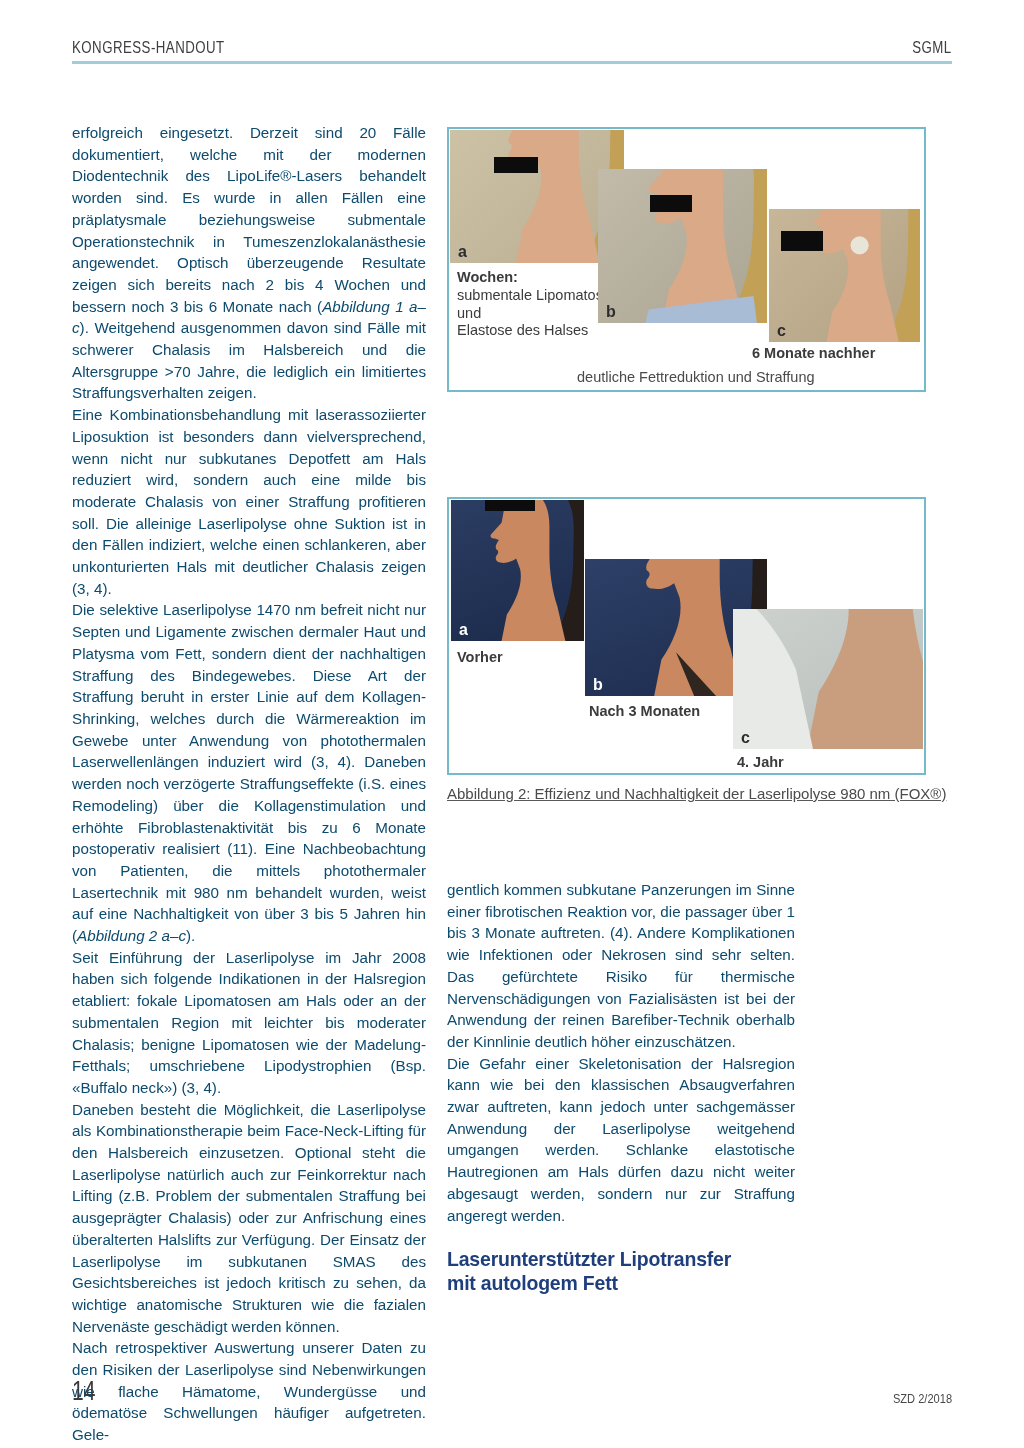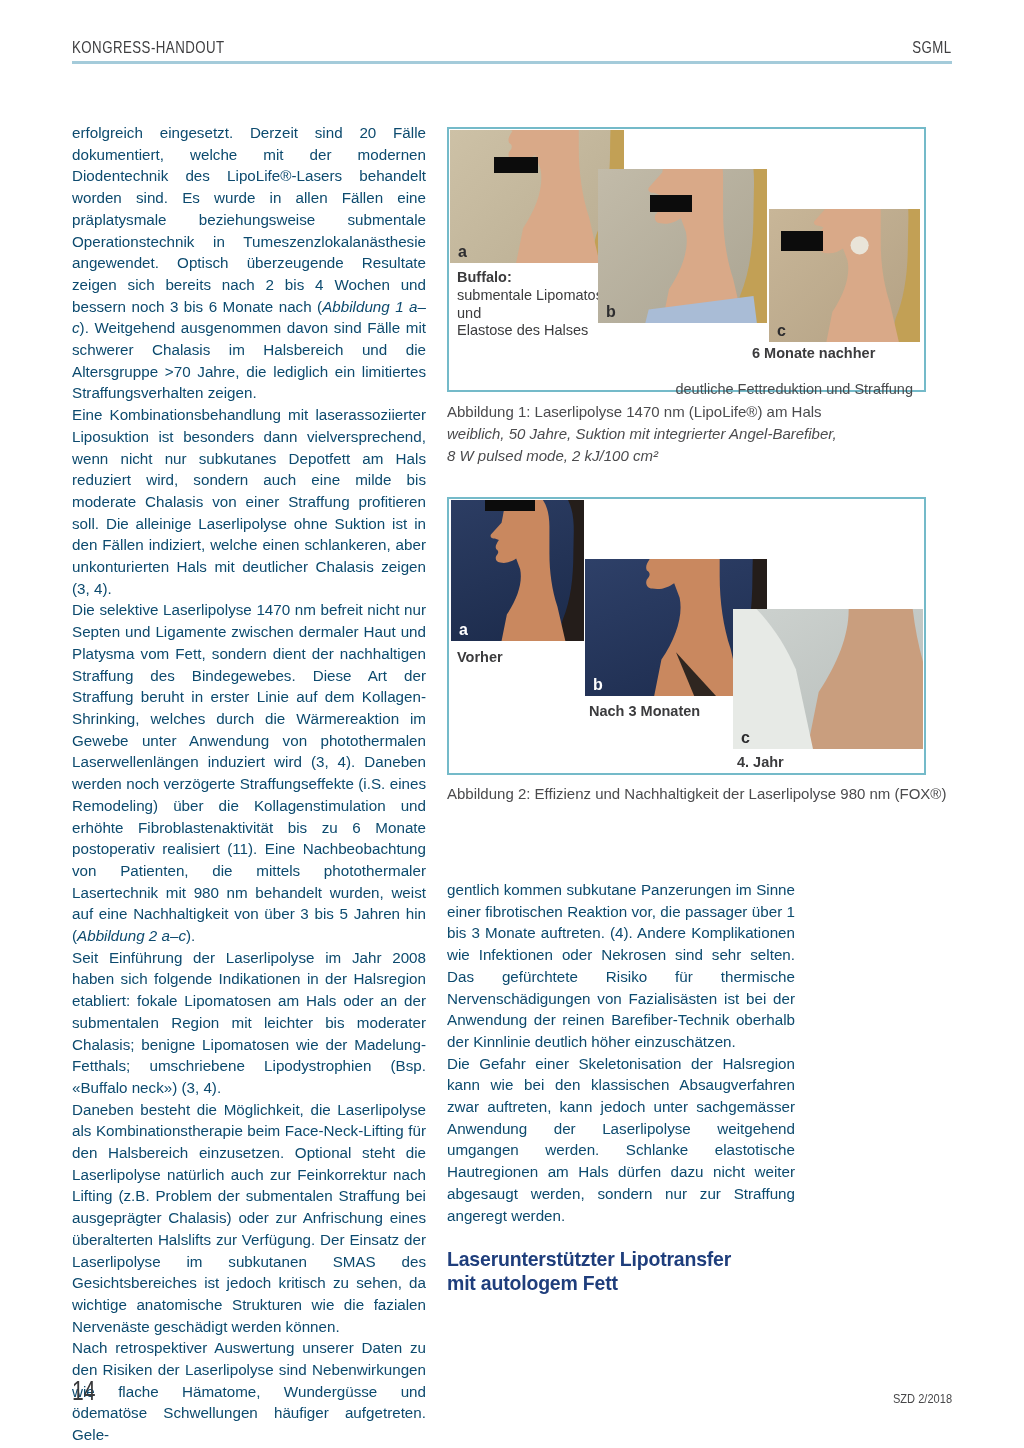--- a/index.html
+++ b/index.html
@@ -28,25 +28,25 @@
   #fig2-box{top:497px;height:278px;}
   .photo{position:absolute;overflow:hidden;}
   .photo svg{position:absolute;left:0;bottom:0;width:100%;height:100%;}
   .photo.wide svg{width:150%;left:-18%;}
   .censor{position:absolute;background:#0c0c0c;}
   .photo-letter{position:absolute;left:8px;bottom:3px;font-weight:bold;font-size:16px;line-height:16px;}
   .letter-dark{color:#2d2d2f;}
   .letter-light{color:#ffffff;}
   .fig-label{position:absolute;font-size:14.5px;line-height:17.5px;font-weight:bold;color:#3b3b3d;}
   .fig-sub{position:absolute;font-size:14.5px;line-height:17.5px;font-weight:normal;color:#3b3b3d;white-space:pre-line;}
-  .fig-note{position:absolute;font-size:14.5px;color:#4a4a4c;text-align:right;margin-top:12px;}
+  .fig-note{position:absolute;font-size:14.5px;color:#4a4a4c;text-align:left;}
   
   .fig-caption{position:absolute;left:447px;width:505px;}
   #fig1-caption{top:401px;}
-  #fig2-caption{top:783px;}
+  #fig2-caption{top:783px;text-decoration:underline;}
   .cap-line{font-size:15px;line-height:22px;color:#4b4b4d;}
   .cap-italic{font-style:italic;}
   
   .page-num{position:absolute;left:72px;top:1376px;font-size:27px;color:#39393b;transform:scaleX(0.78);transform-origin:left top;}
   .issue{position:absolute;right:72px;top:1391px;font-size:13.5px;color:#48484a;transform:scaleX(0.82);transform-origin:right top;}
   
   .pal-fig1a{background:linear-gradient(135deg,#cdc1a6,#b9ad92);}
   .pal-fig1b{background:linear-gradient(135deg,#c2bba9,#aaa492);}
   .pal-fig1c{background:linear-gradient(135deg,#c8b698,#b3a184);}
   .pal-fig2a{background:linear-gradient(160deg,#2c3d63,#1b2a4a);}
@@ -98,34 +98,29 @@
     </div>
     <div class="photo pal-fig1c" style="left:320px;top:80px;width:151px;height:133px;z-index:3;">
       <svg viewBox="0 0 100 120" preserveAspectRatio="xMidYMax slice">
         <path class="hair-blond" d="M54 4 C68 0 82 4 88 14 C94 26 92 40 92 54 C92 72 90 90 84 104 C82 112 81 116 81 120 L100 120 L100 0 L44 0 C48 2 51 3 54 4 Z"></path>
         <path class="skin-blond" d="M58 8 C48 8 40 16 39 26 L38 31 L30 40 C29 42 31 43 33 43 L36 44 C34 47 33 49 34 51 C36 52 36 54 34 56 C33 58 34 61 37 61 C42 62 46 60 49 58 L52 66 C54 76 50 88 42 100 L38 120 L86 120 L80 94 C76 82 74 68 74 54 L74 34 C74 18 68 8 58 8 Z"></path>
         <circle fill="#e9e4d8" cx="60" cy="56" r="6"></circle>
       </svg>
       <div class="censor" style="left:12px;top:22px;width:42px;height:20px;"></div>
       <div class="photo-letter letter-dark">c</div>
     </div>
-    <div class="fig-label" style="left:8px;top:140px;">Buffalo:</div>
+    <div class="fig-label" style="left:8px;top:140px;">Wochen:</div>
     <div class="fig-sub" style="left:8px;top:158px;">submentale Lipomatose
 und
 Elastose des Halses</div>
     <div class="fig-label" style="left:150px;top:174px;">1 Monat nachher</div>
     <div class="fig-label" style="left:303px;top:216px;">6 Monate nachher</div>
     <div class="fig-note" style="left:128px;width:336px;top:240px;">deutliche Fettreduktion und Straffung</div>
   </div>
 
-  <div class="fig-caption" id="fig1-caption">
-    <div class="cap-line">Abbildung 1: Laserlipolyse 1470 nm (LipoLife®) am Hals</div>
-    <div class="cap-line cap-italic">weiblich, 50 Jahre, Suktion mit integrierter Angel-Barefiber,</div>
-    <div class="cap-line cap-italic">8 W pulsed mode, 2 kJ/100 cm²</div>
-  </div>
 
   <div class="fig-box" id="fig2-box">
     <div class="photo pal-fig2a" style="left:2px;top:1px;width:133px;height:141px;z-index:1;">
       <svg viewBox="0 0 100 120" preserveAspectRatio="xMidYMax slice">
         <path class="hair-dark" d="M54 4 C68 0 82 4 88 14 C94 26 92 40 92 54 C92 72 90 90 84 104 C82 112 81 116 81 120 L100 120 L100 0 L44 0 C48 2 51 3 54 4 Z"></path>
         <path class="skin-dark" d="M58 8 C48 8 40 16 39 26 L38 31 L30 40 C29 42 31 43 33 43 L36 44 C34 47 33 49 34 51 C36 52 36 54 34 56 C33 58 34 61 37 61 C42 62 46 60 49 58 L52 66 C54 76 50 88 42 100 L38 120 L86 120 L80 94 C76 82 74 68 74 54 L74 34 C74 18 68 8 58 8 Z"></path>
       </svg>
       <div class="censor" style="left:34px;top:0px;width:50px;height:11px;"></div>
       <div class="photo-letter letter-light">a</div>
     </div>

